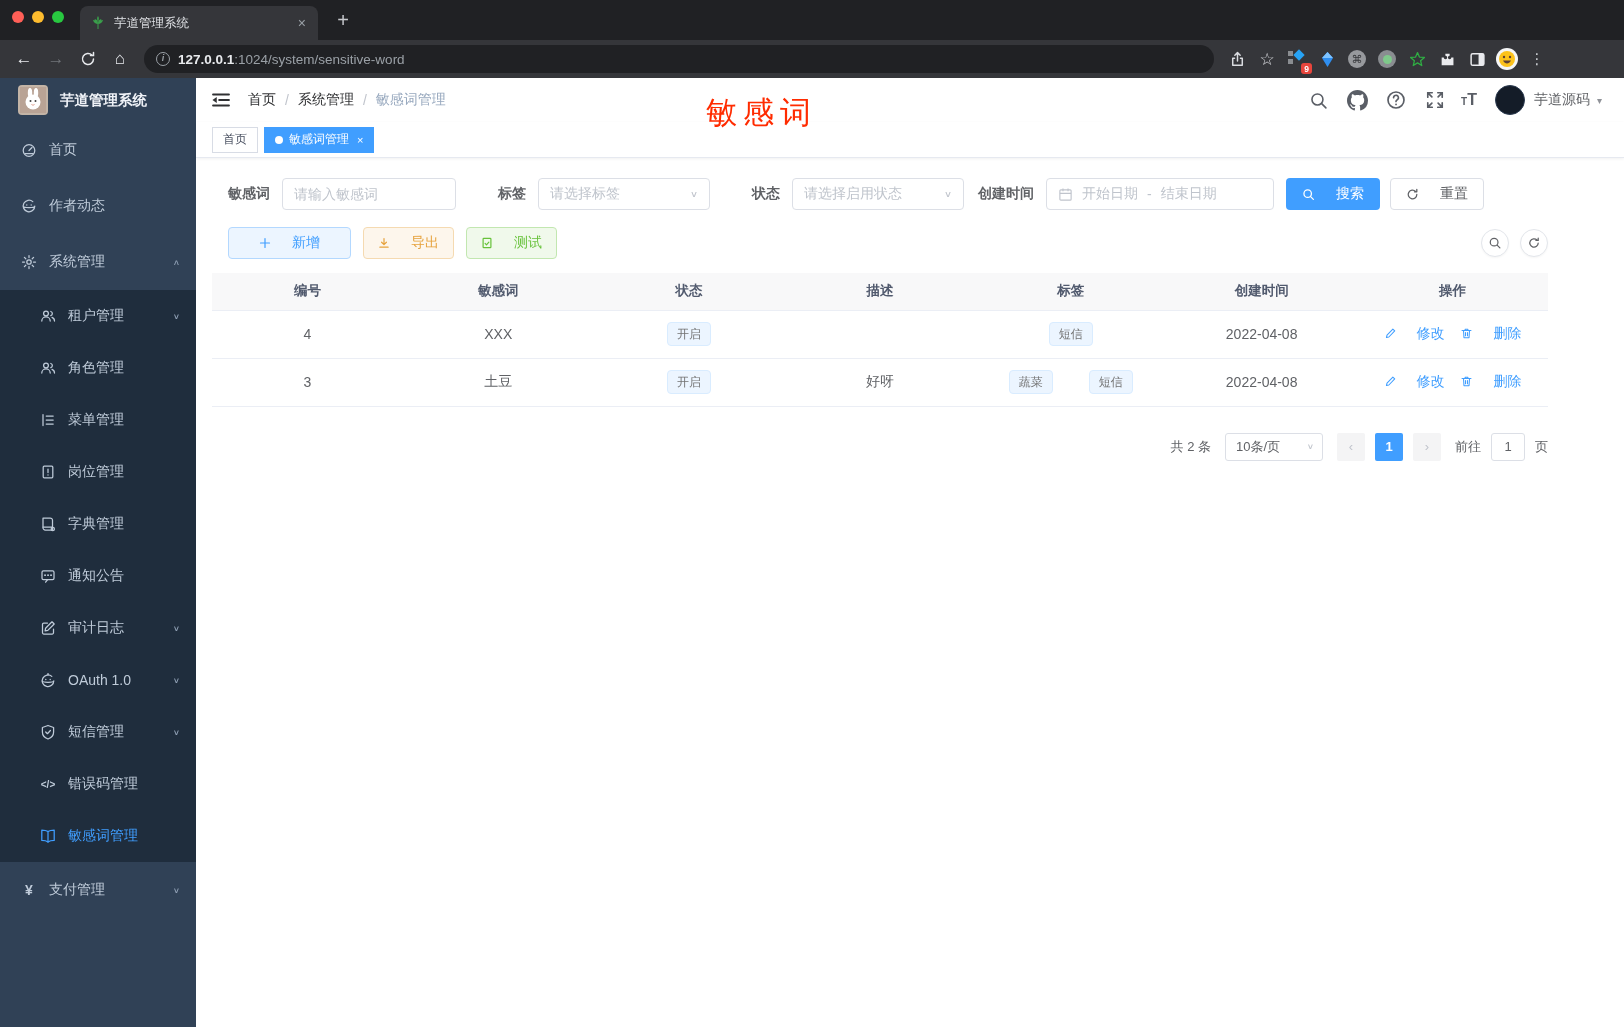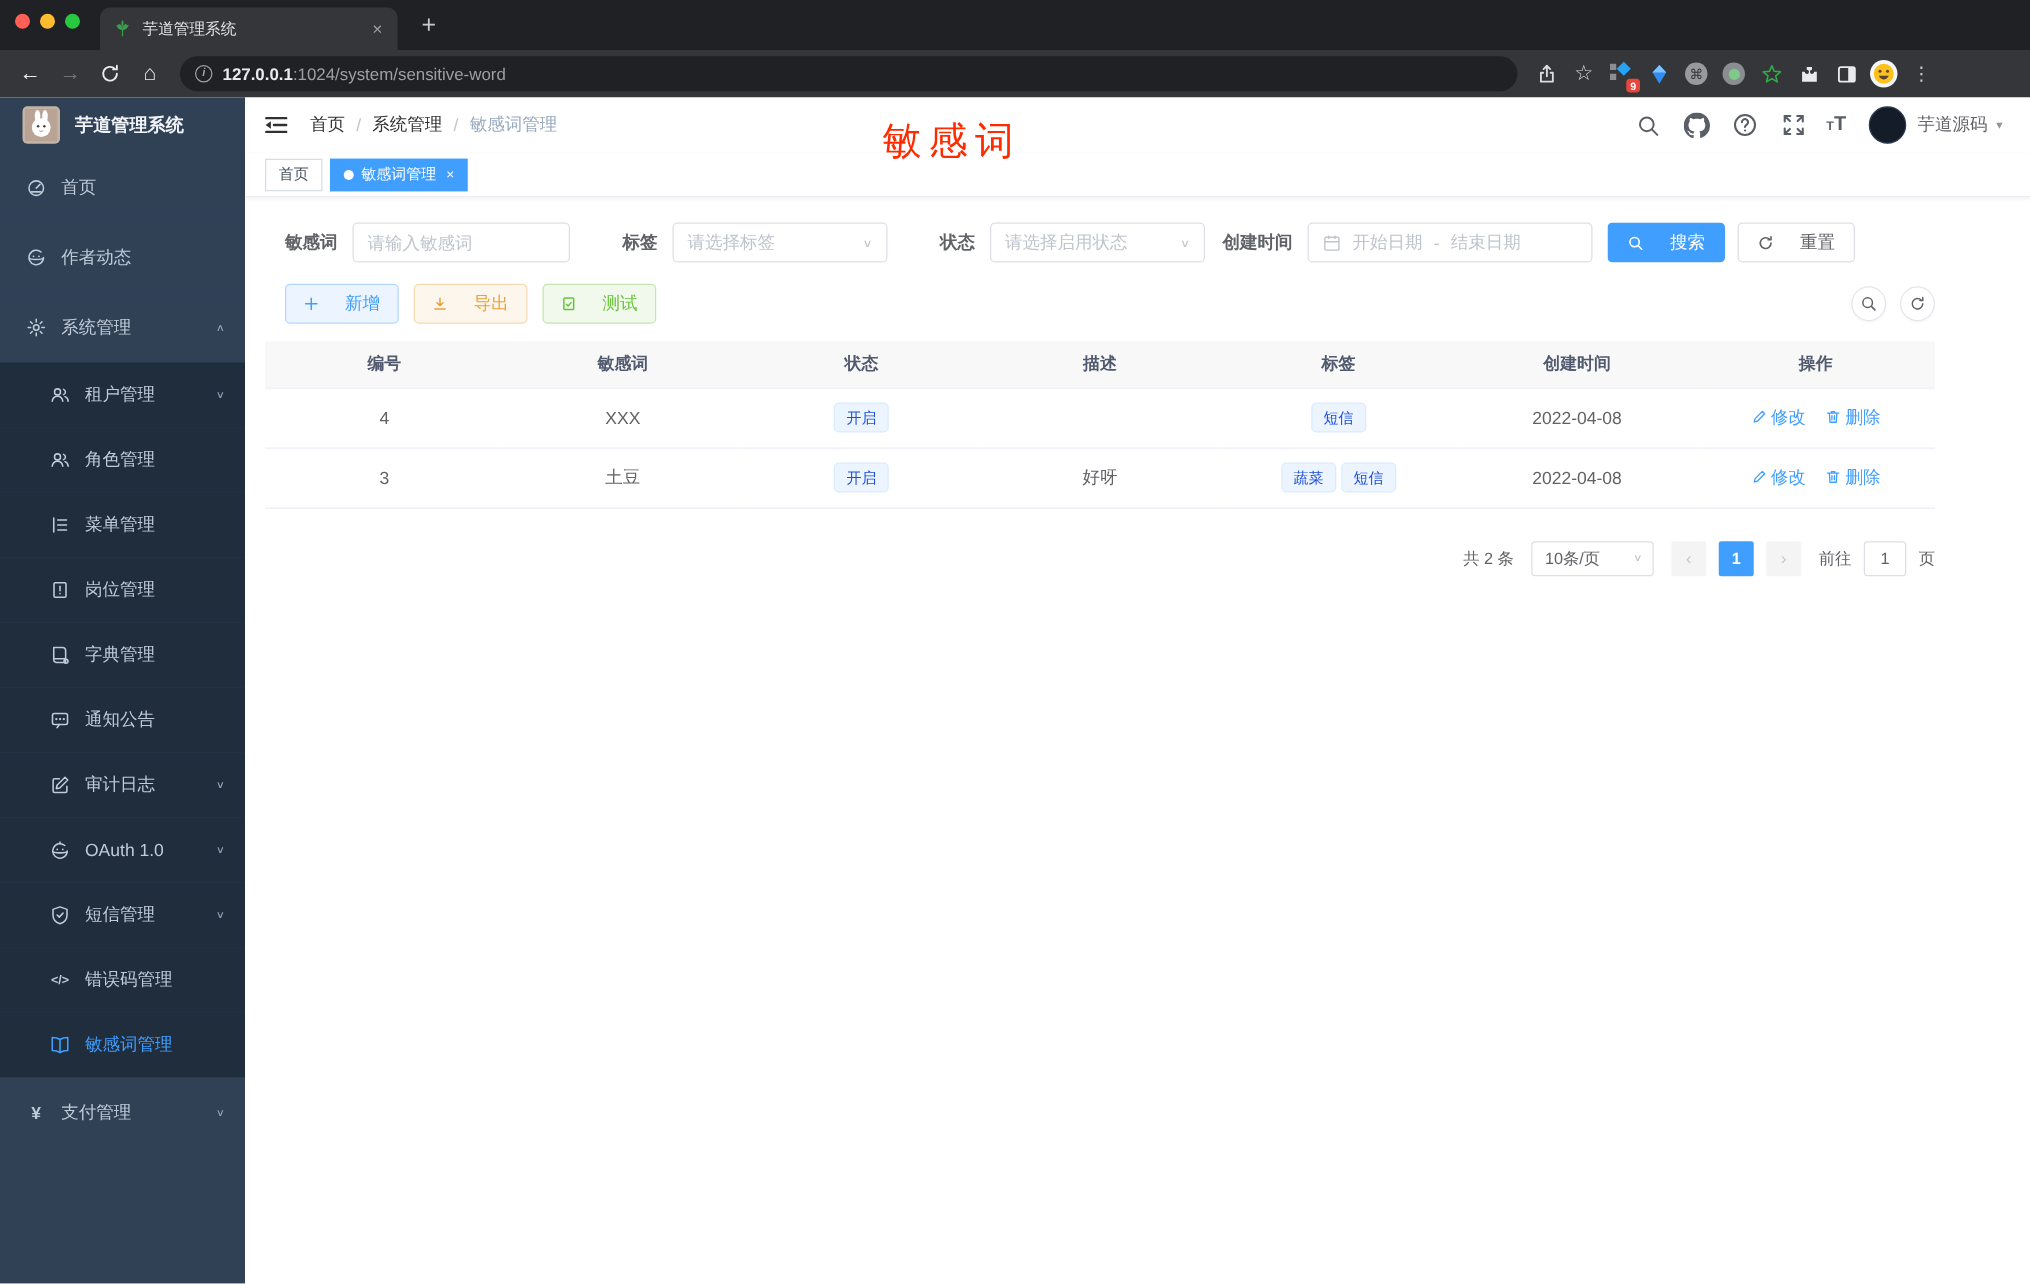--- a/index.html
+++ b/index.html
@@ -101,38 +101,38 @@
   .btn { height:32px; border-radius:4px; display:inline-flex; align-items:center; justify-content:center;
          gap:21px; font-size:14px; cursor:pointer; border:1px solid transparent; padding:0 15px; white-space:nowrap; }
   .btn svg { stroke-width:1.6; stroke-linecap:round; stroke-linejoin:round; fill:none; }
   .btn.primary { background:#409eff; color:#fff; margin-left:12px; }
   .btn.primary svg { stroke:#fff; }
   .btn.plain { background:#fff; border-color:#dcdfe6; color:#606266; margin-left:10px; }
   .btn.plain svg { stroke:#606266; }
 
   
   .actions { display:flex; align-items:center; margin-top:17px; margin-left:16px; position:relative; }
-  .btn.pblue { background:#ecf5ff; border-color:#b3d8ff; color:#409eff; padding:0 14px; }
+  .btn.pblue { background:#ecf5ff; border-color:#b3d8ff; color:#409eff; padding:0 30px; }
   .btn.pblue svg { stroke:#409eff; }
   .btn.pyellow { background:#fdf6ec; border-color:#f5dab1; color:#e6a23c; margin-left:12px; padding:0 14px; }
   .btn.pyellow svg { stroke:#e6a23c; }
   .btn.pgreen { background:#f0f9eb; border-color:#c2e7b0; color:#67c23a; margin-left:12px; padding:0 14px; }
   .btn.pgreen svg { stroke:#67c23a; }
   .rightcircles { position:absolute; right:0; top:2px; display:flex; gap:11px; }
   .circ { width:28px; height:28px; border-radius:50%; border:1px solid #e3e6eb; background:#fff;
           display:flex; align-items:center; justify-content:center; cursor:pointer; box-shadow:0 1px 2px rgba(0,0,0,.04); }
   .circ svg { stroke:#606266; fill:none; stroke-width:1.4; stroke-linecap:round; }
 
   
   table.grid { width:100%; margin-top:14px; border-collapse:collapse; table-layout:fixed; }
   .grid th { background:#f8f8f9; height:37px; font-size:13.5px; color:#515a6e; font-weight:700; border-bottom:1px solid #ebeef5; }
   .grid td { height:48px; text-align:center; font-size:14px; color:#606266; border-bottom:1px solid #ebeef5; }
-  .chip { display:inline-flex; align-items:center; height:24px; padding:0 9px; font-size:12px; color:#1d4ed8;
-          background:#ecf5ff; border:1px solid #d9ecff; border-radius:4px; margin:0 0; }
-  .oplink { color:#409eff; font-size:14px; cursor:pointer; display:inline-flex; align-items:center; gap:3px; margin:0 6px; }
+  .chip { display:inline-flex; align-items:center; height:24px; padding:0 9px; font-size:12px; color:#737373;
+          background:#ecf5ff; border:1px solid #d9ecff; border-radius:4px; margin:0 16px; }
+  .oplink { color:#409eff; font-size:14px; cursor:pointer; display:inline-flex; align-items:center; gap:20px; margin:0 6px; }
   .oplink svg { stroke:#409eff; fill:none; stroke-width:1.3; stroke-linecap:round; stroke-linejoin:round; }
 
   
   .pager { display:flex; align-items:center; justify-content:flex-end; margin-top:26px; font-size:13px; color:#606266; gap:14px; }
   .psel { width:98px; height:28px; border:1px solid #dcdfe6; border-radius:3px; display:flex; align-items:center;
           justify-content:space-between; padding:0 8px 0 10px; cursor:pointer; }
   .psel .sarr { color:#c0c4cc; font-size:10px; transform:scaleY(.8); }
   .pbtn { width:28px; height:28px; background:#f4f4f5; border-radius:2px; display:flex; align-items:center;
           justify-content:center; color:#c0c4cc; font-size:13px; cursor:pointer; }
   .pbtn.cur { background:#409eff; color:#fff; font-weight:600; }

